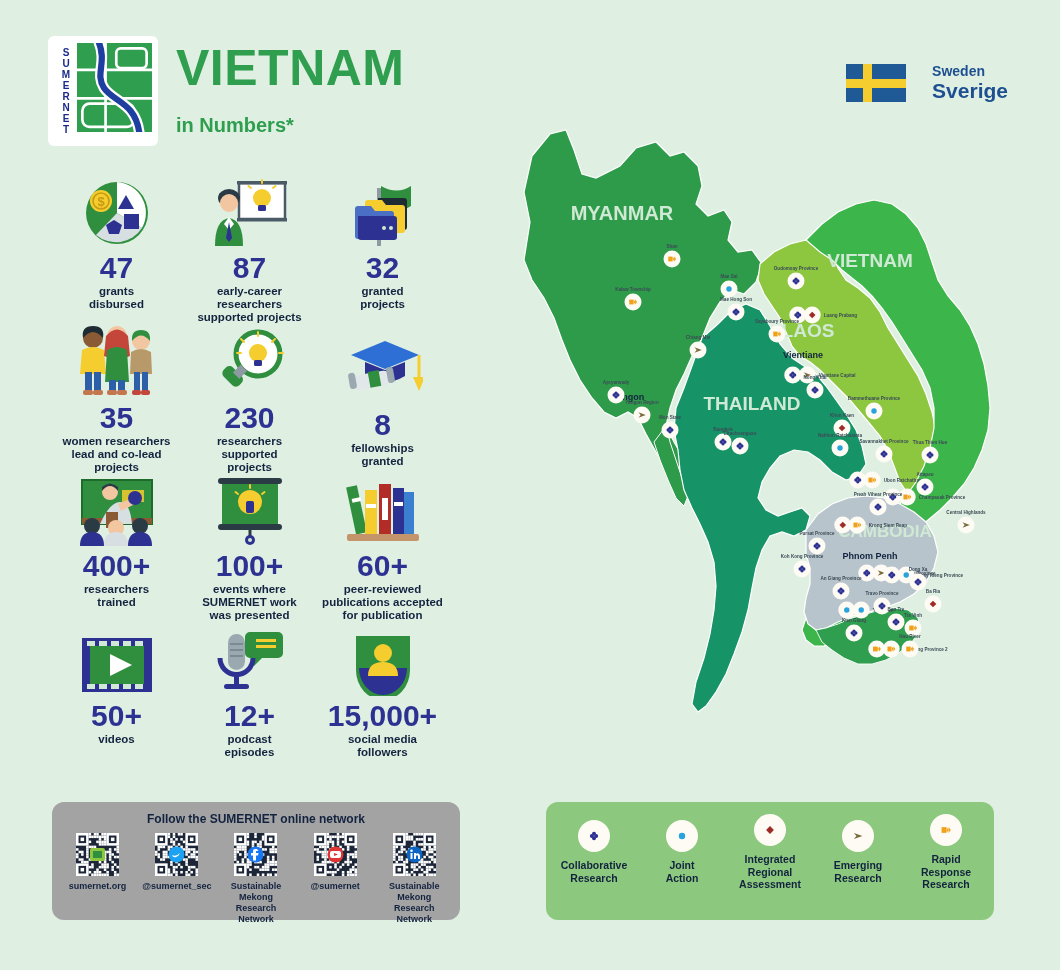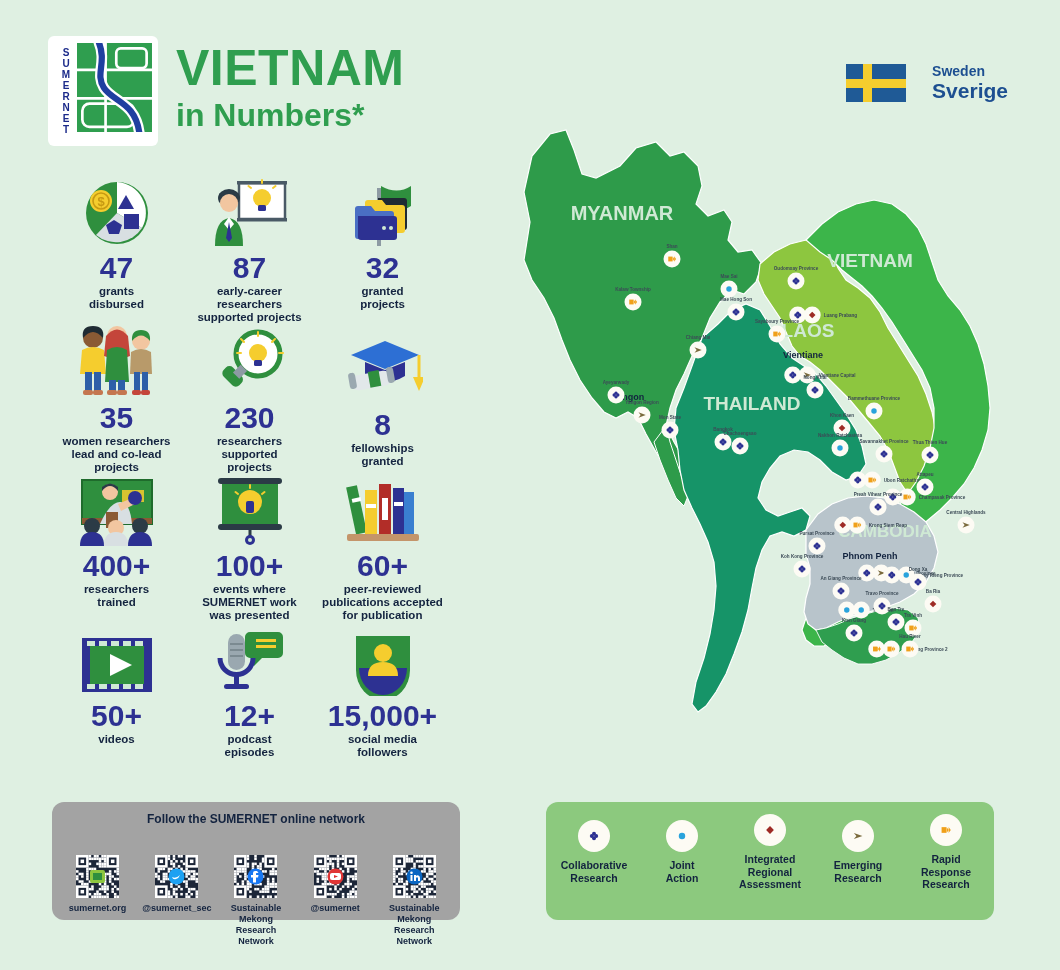--- a/index.html
+++ b/index.html
@@ -29,21 +29,21 @@
   }
   #logo-word span { display: block; }
   #logo-art { position: absolute; left: 24px; top: 2px; right: 1px; bottom: 2px; }
 
   #title-wrap { padding-top: 6px; }
   #title-main {
     font-size: 50px; font-weight: bold; color: #2f9e4f;
     letter-spacing: 0.5px; line-height: 52px;
   }
   #title-sub {
-    font-size: 32px; font-weight: bold; color: #2f9e4f; line-height: 38px; margin-top: 2px;
+    font-size: 20px; font-weight: bold; color: #2f9e4f; line-height: 38px; margin-top: 12px;
   }
 
   
   #sweden { position: absolute; right: 52px; top: 64px; display: flex; align-items: center; gap: 26px; }
   #sweden-flag { width: 60px; height: 38px; position: relative; background: #1f5a96; flex: none; }
   #sweden-flag .v { position: absolute; left: 17px; top: 0; width: 9px; height: 100%; background: #f5cd2e; }
   #sweden-flag .h { position: absolute; top: 15px; left: 0; width: 100%; height: 9px; background: #f5cd2e; }
   #sweden-text { line-height: 1.05; }
   #sweden-en { font-size: 14px; font-weight: bold; color: #1d4f91; }
   #sweden-sv { font-size: 21px; font-weight: bold; color: #1d4f91; margin-top: 1px; }
@@ -80,21 +80,21 @@
 
   
   #social {
     position: absolute; left: 52px; top: 802px; width: 408px; height: 118px;
     background: #a3a3a3; border-radius: 12px; padding: 10px 6px 8px;
   }
   #social-title {
     text-align: center; font-size: 12px; font-weight: bold; color: #13233f; margin-bottom: 7px;
   }
   #social-items { display: flex; justify-content: space-around; align-items: flex-start; }
-  .social-item { width: 76px; text-align: center; margin-top: 22px; }
+  .social-item { width: 76px; text-align: center; }
   .qr { width: 43px; height: 43px; margin: 0 auto; position: relative; border-radius: 2px; }
   .qr svg { display: block; }
   .social-label {
     font-size: 9px; font-weight: bold; color: #13233f; line-height: 11px; margin-top: 5px;
   }
 
   
   #legend {
     position: absolute; left: 546px; top: 802px; width: 448px; height: 118px;
     background: #8cc97e; border-radius: 12px; padding: 12px 4px;

